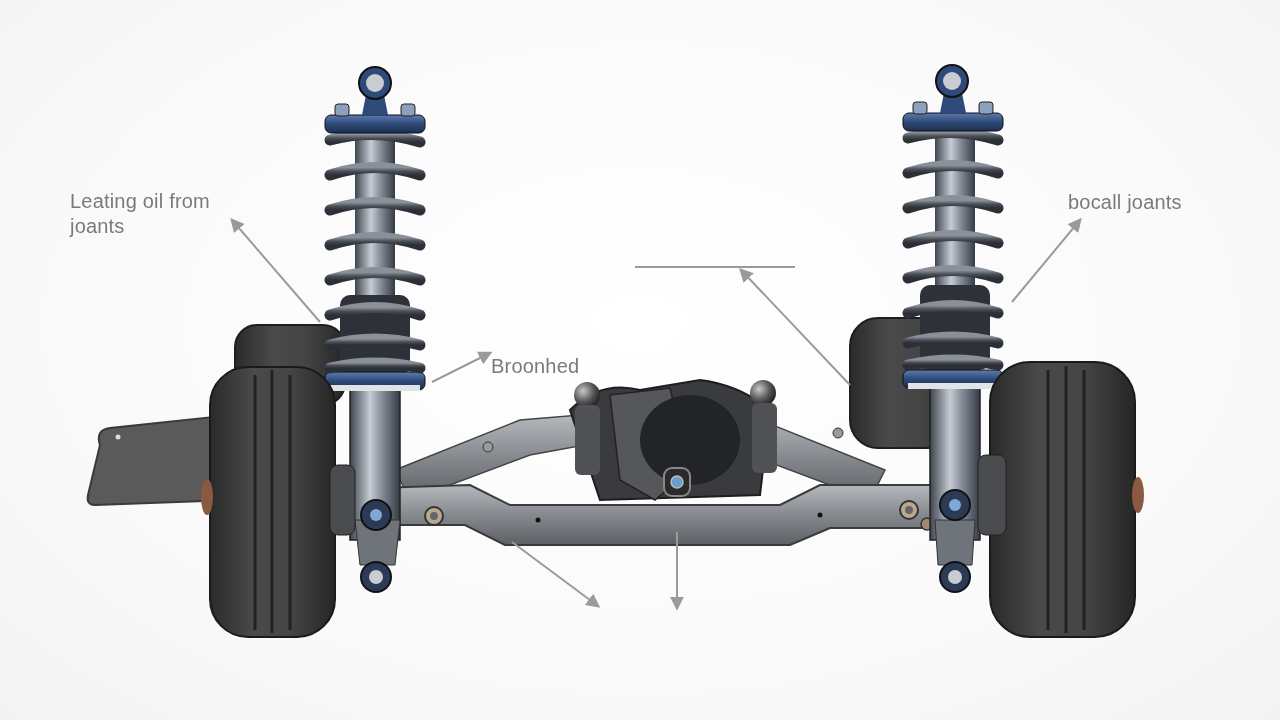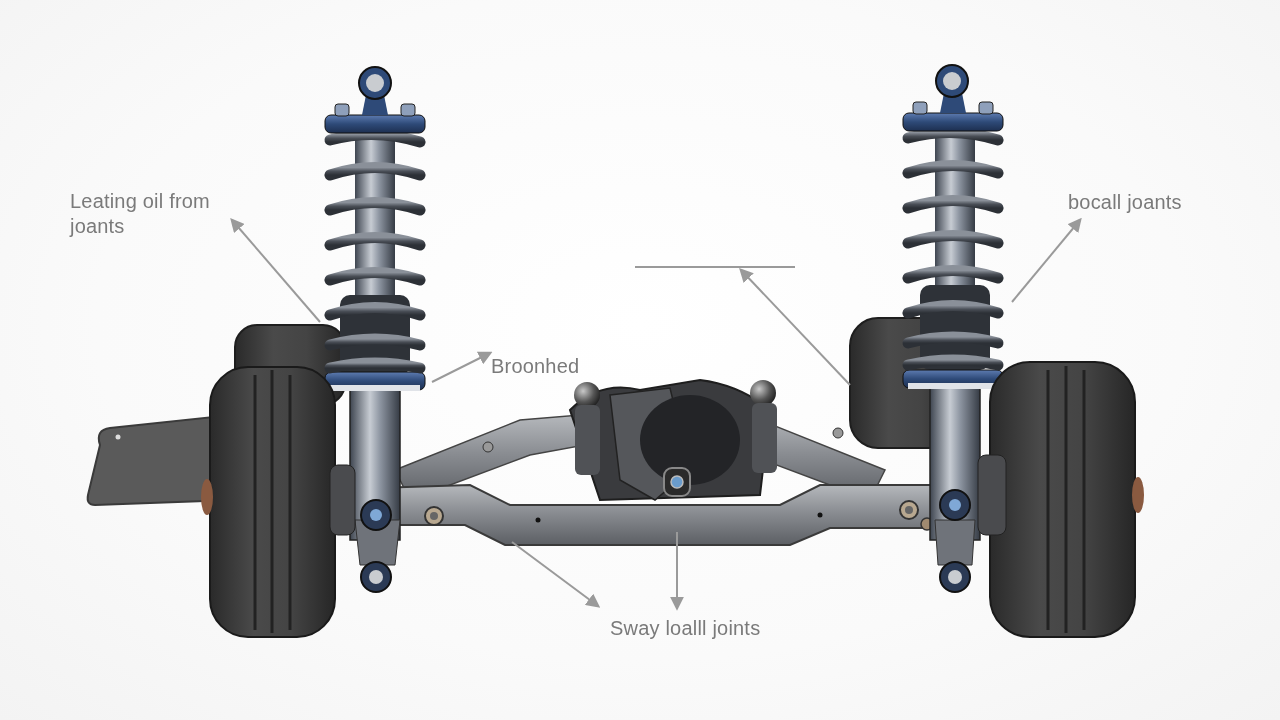--- a/index.html
+++ b/index.html
@@ -187,15 +187,14 @@
     <line x1="677" y1="532" x2="677" y2="608" marker-end="url(#arrowHead)"></line>
   </g>
 </svg>
 
 <div class="label multi" style="left:70px; top:189px; width:175px;">
   <div>Leating oil from</div>
   <div>joants</div>
 </div>
 <div class="label" style="left:1068px; top:190px;">bocall joants</div>
 <div class="label" style="left:491px; top:322px;margin-top:32px;">Broonhed</div>
-<div class="label" style="left:610px; top:616px;">Sway loalll joints</div>
 
 </div>
 
 </body></html>

